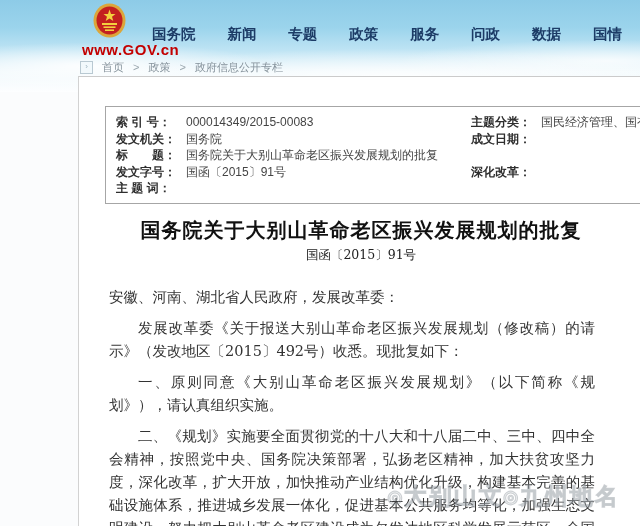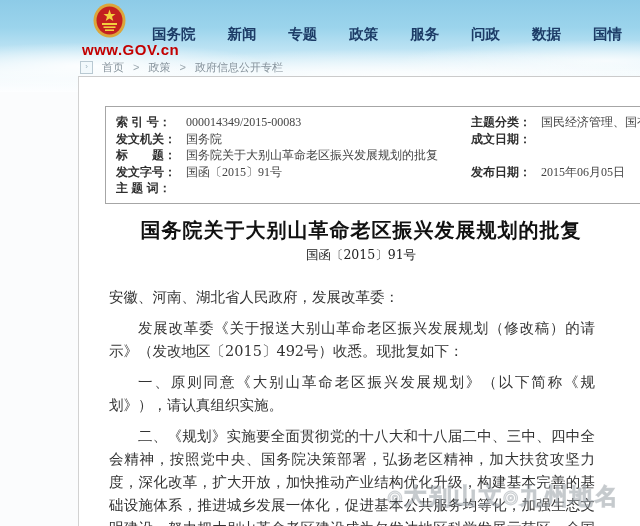--- a/index.html
+++ b/index.html
@@ -66,21 +66,21 @@
     box-sizing: border-box;
   }
   .meta-row { display: flex; line-height: 16.5px; white-space: nowrap; }
   .meta-cell-left { flex: 0 0 355px; display: flex; overflow: visible; }
   .meta-cell-right { flex: 1 1 auto; display: flex; overflow: visible; }
   .meta-cell-full { flex: 1 1 auto; display: flex; overflow: visible; }
   .meta-label {
     display: inline-block; width: 70px; flex: 0 0 70px;
     font-weight: bold; color: #2e2e2e; white-space: pre;
   }
-  .meta-value { color: #444444; white-space: nowrap; font-family: Liberation Serif, serif; }
+  .meta-value { color: #444444; white-space: nowrap; }
   
   .doc-title {
     position: absolute; left: 20px; top: 140px; width: 524px; margin: 0;
     text-align: center;
     font-family: "DejaVu Serif", serif;
     font-size: 20px; font-weight: bold; color: #111111;
     letter-spacing: 1px; white-space: nowrap;
   }
   .doc-number {
     position: absolute; left: 20px; top: 170px; width: 524px;
@@ -168,22 +168,21 @@
         <span class="meta-label">标　　题：</span>
         <span class="meta-value">国务院关于大别山革命老区振兴发展规划的批复</span>
       </div>
     </div>
     <div class="meta-row">
       <div class="meta-cell-left">
         <span class="meta-label">发文字号：</span>
         <span class="meta-value">国函〔2015〕91号</span>
       </div>
       <div class="meta-cell-right">
-        <span class="meta-label">发布日期：</span>
-        <span class="meta-value">2015年06月05日</span>
+        <span class="meta-label">深化改革：</span>
       </div>
     </div>
     <div class="meta-row">
       <div class="meta-cell-full">
         <span class="meta-label">主 题 词：</span>
         <span class="meta-value"></span>
       </div>
     </div>
   </div>
 

